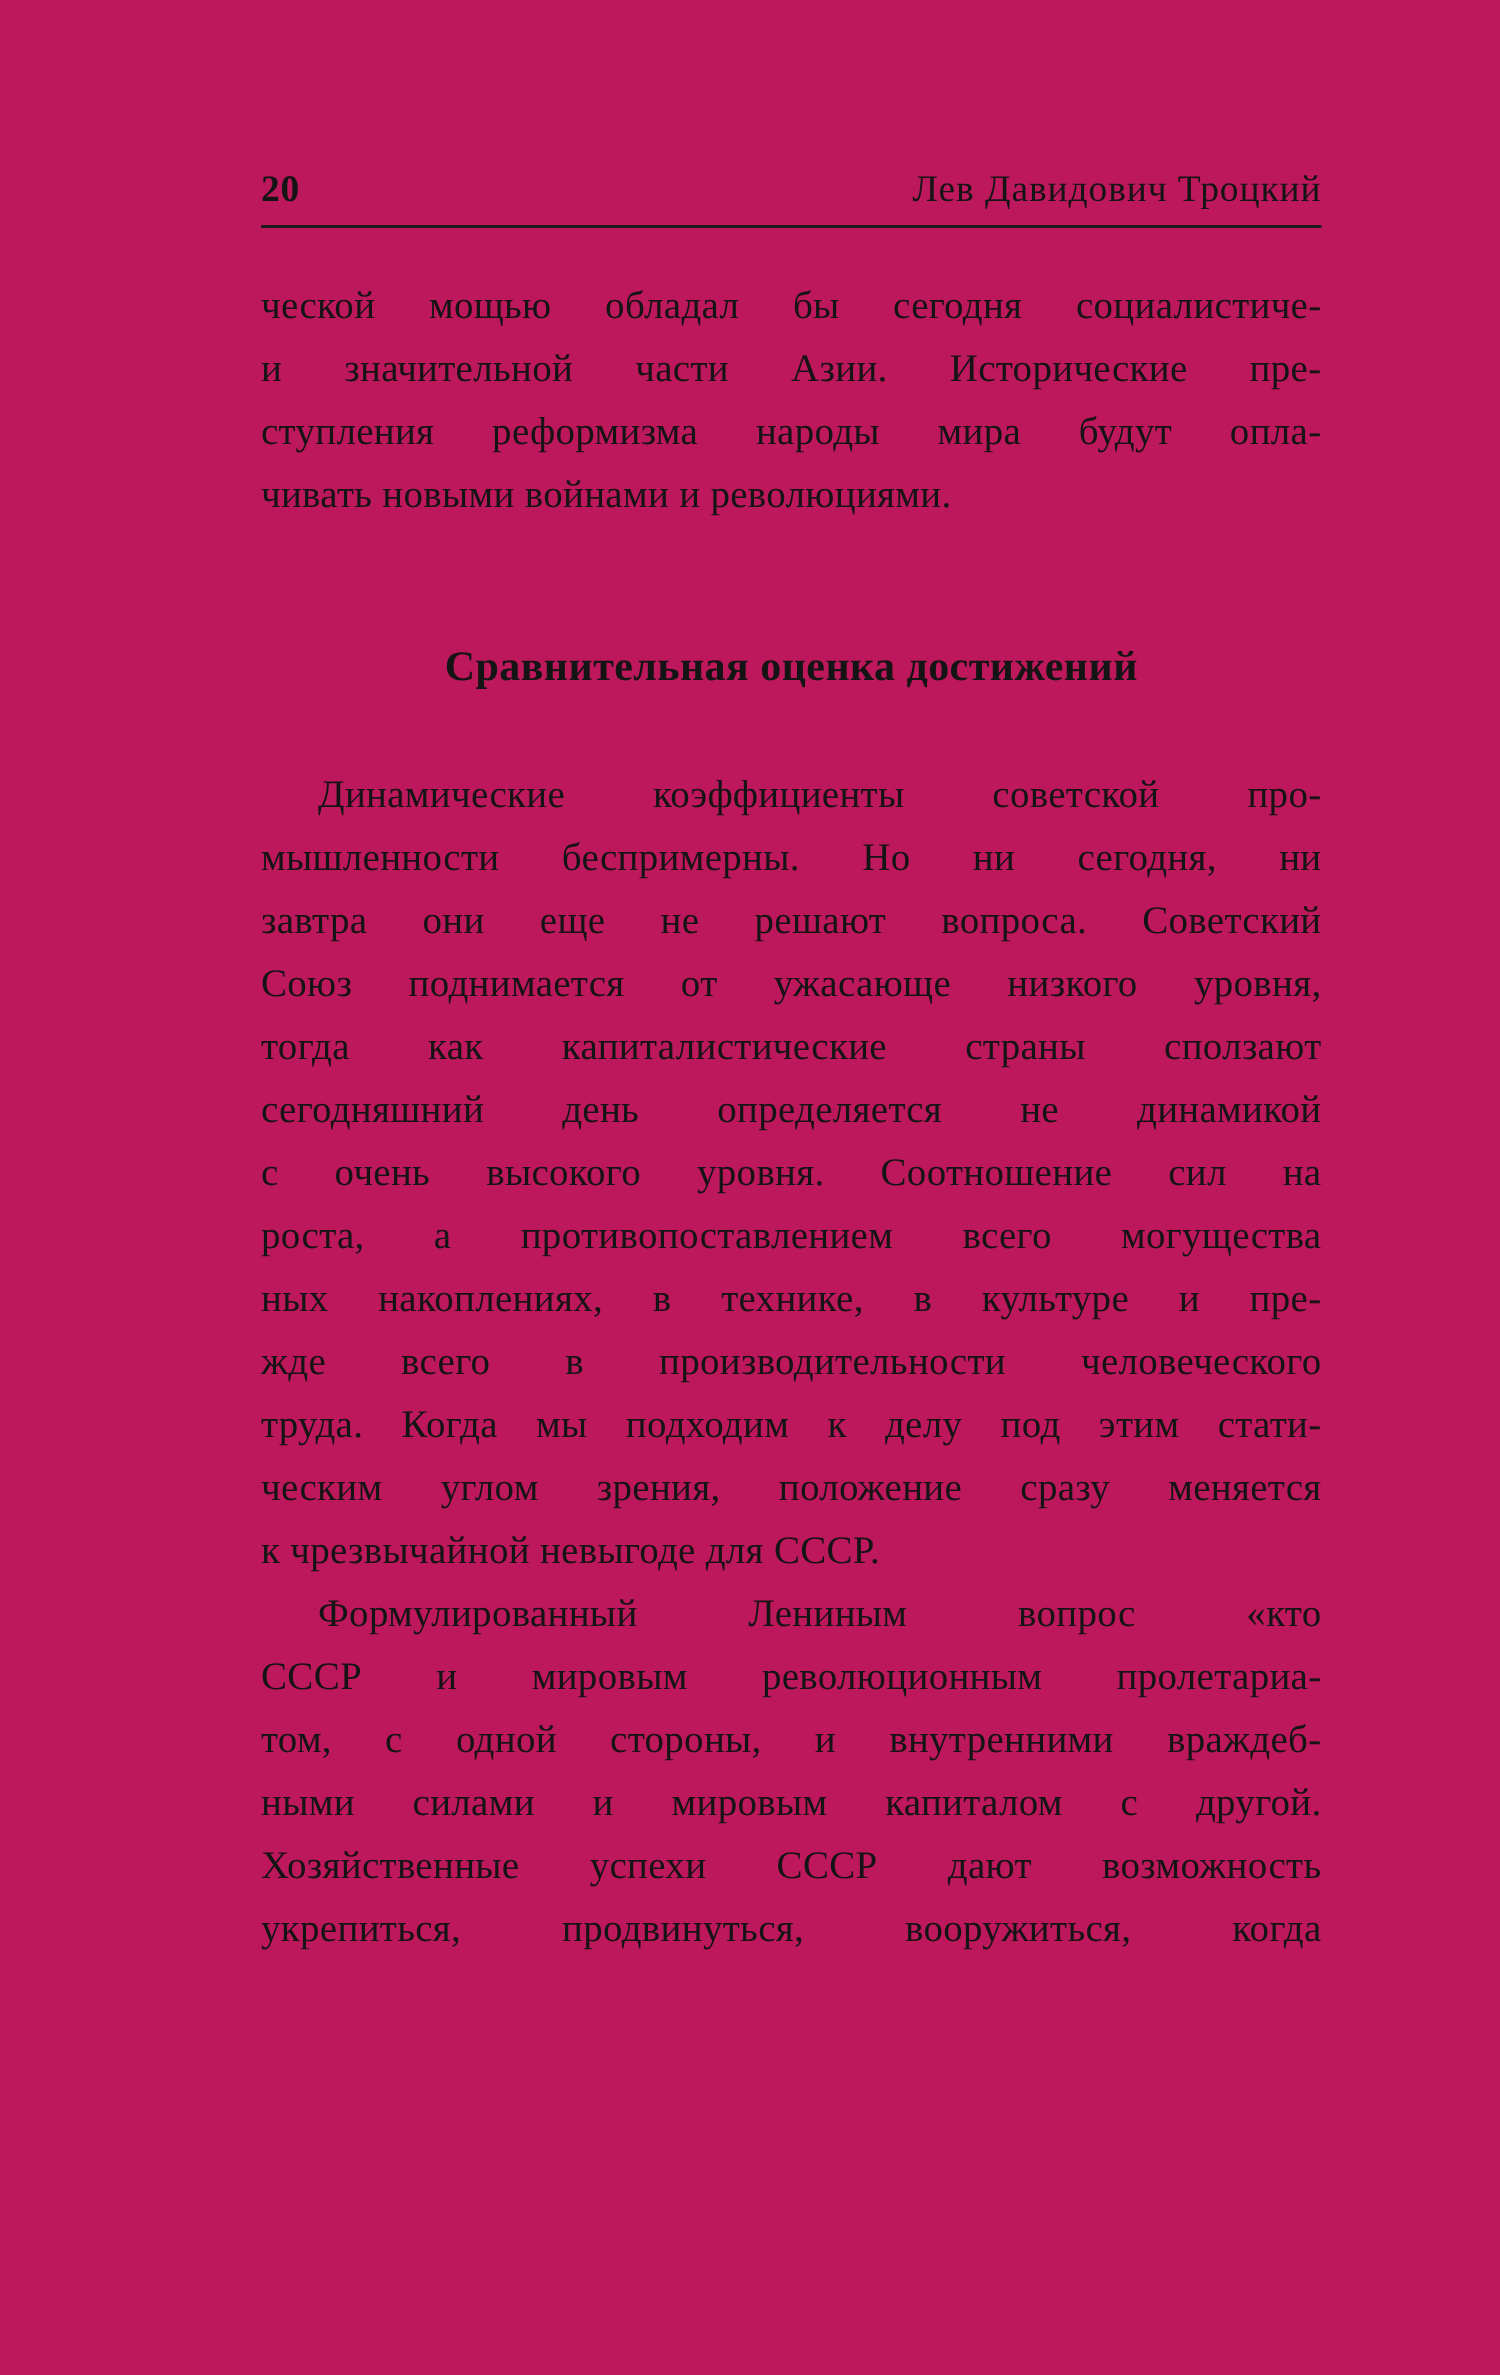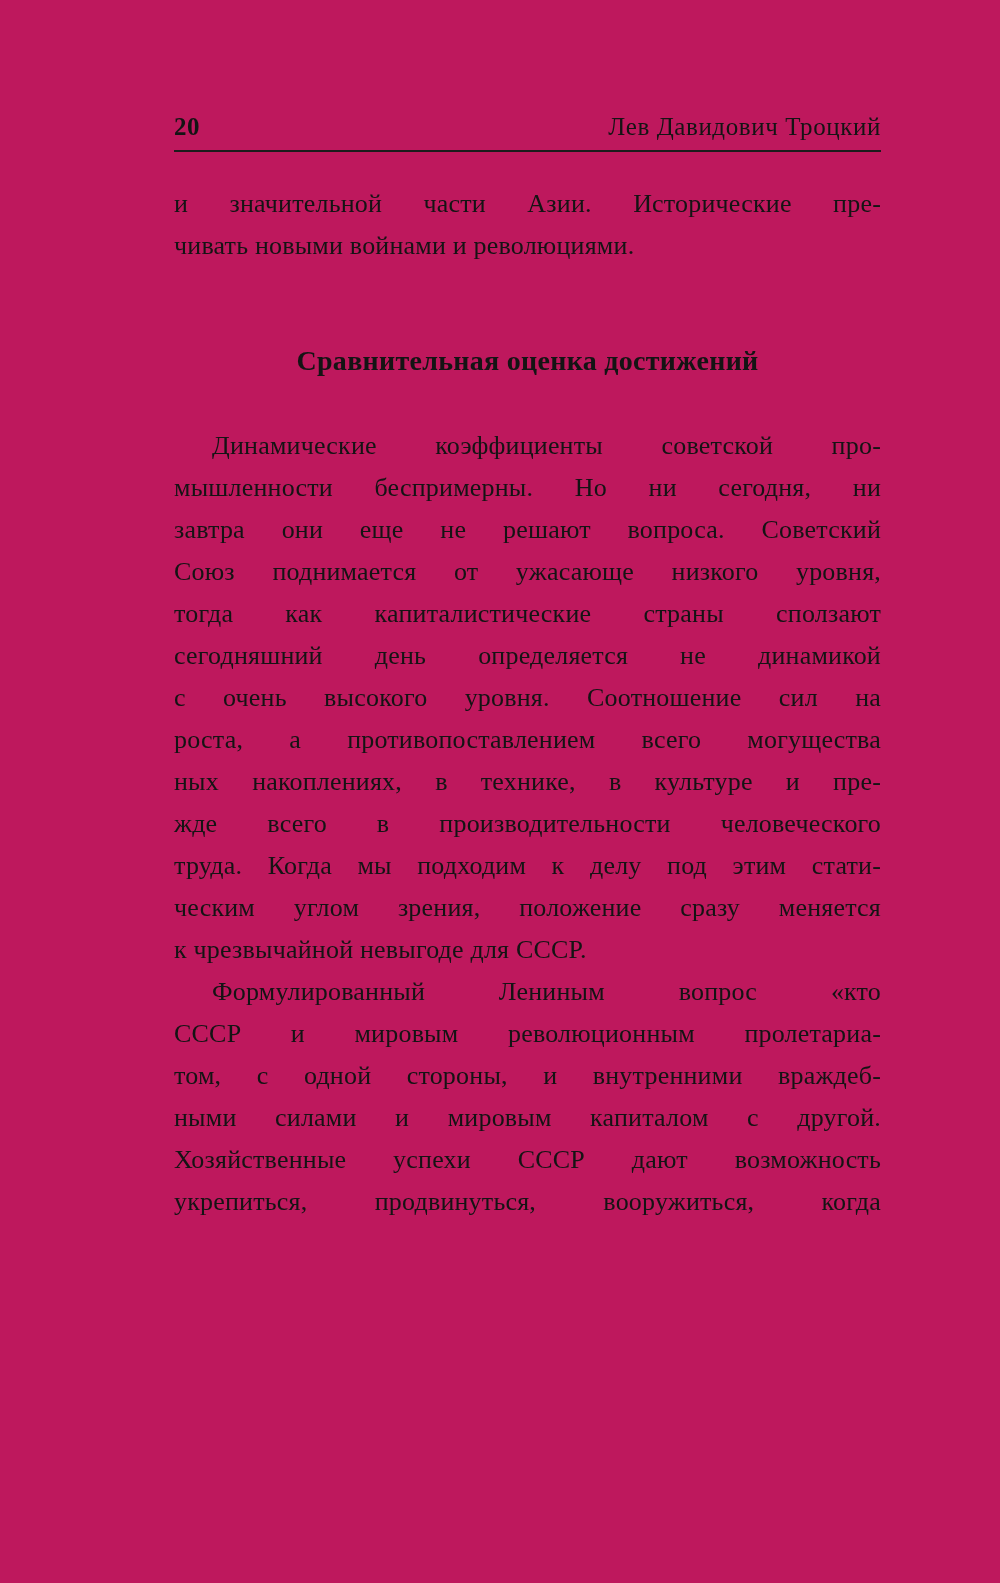--- a/index.html
+++ b/index.html
@@ -76,21 +76,23 @@
 <div class="page">
   <div class="text-col">
 
     <div class="page-header">
       <span class="page-number">20</span>
       <span class="running-head">Лев Давидович Троцкий</span>
     </div>
     <hr class="header-rule">
 
     <div class="paragraph para-first">
+      <div class="text-line">ческой мощью обладал бы сегодня социалистиче-</div>
       <div class="text-line">и значительной части Азии. Исторические пре-</div>
+      <div class="text-line">ступления реформизма народы мира будут опла-</div>
       <div class="text-line end">чивать новыми войнами и революциями.</div>
     </div>
 
     <h2 class="section-heading">Сравнительная оценка достижений</h2>
 
     <div class="paragraph">
       <div class="text-line indent">Динамические коэффициенты советской про-</div>
       <div class="text-line">мышленности беспримерны. Но ни сегодня, ни</div>
       <div class="text-line">завтра они еще не решают вопроса. Советский</div>
       <div class="text-line">Союз поднимается от ужасающе низкого уровня,</div>

